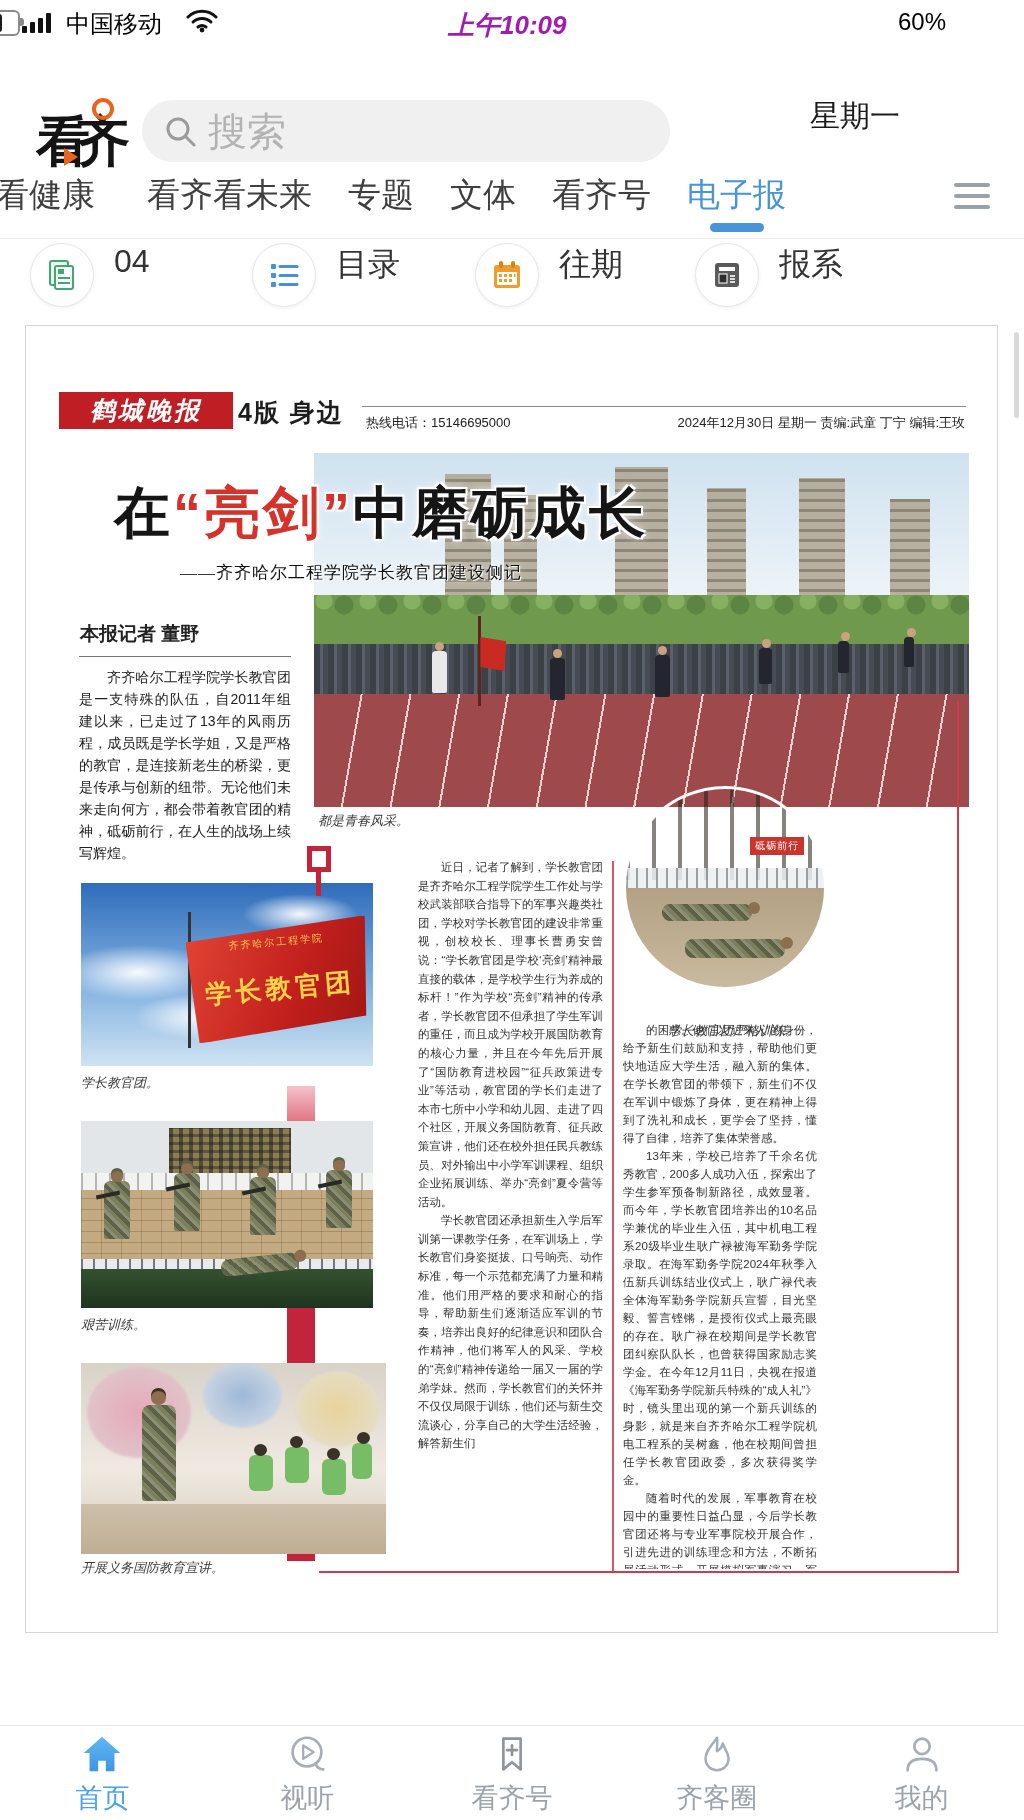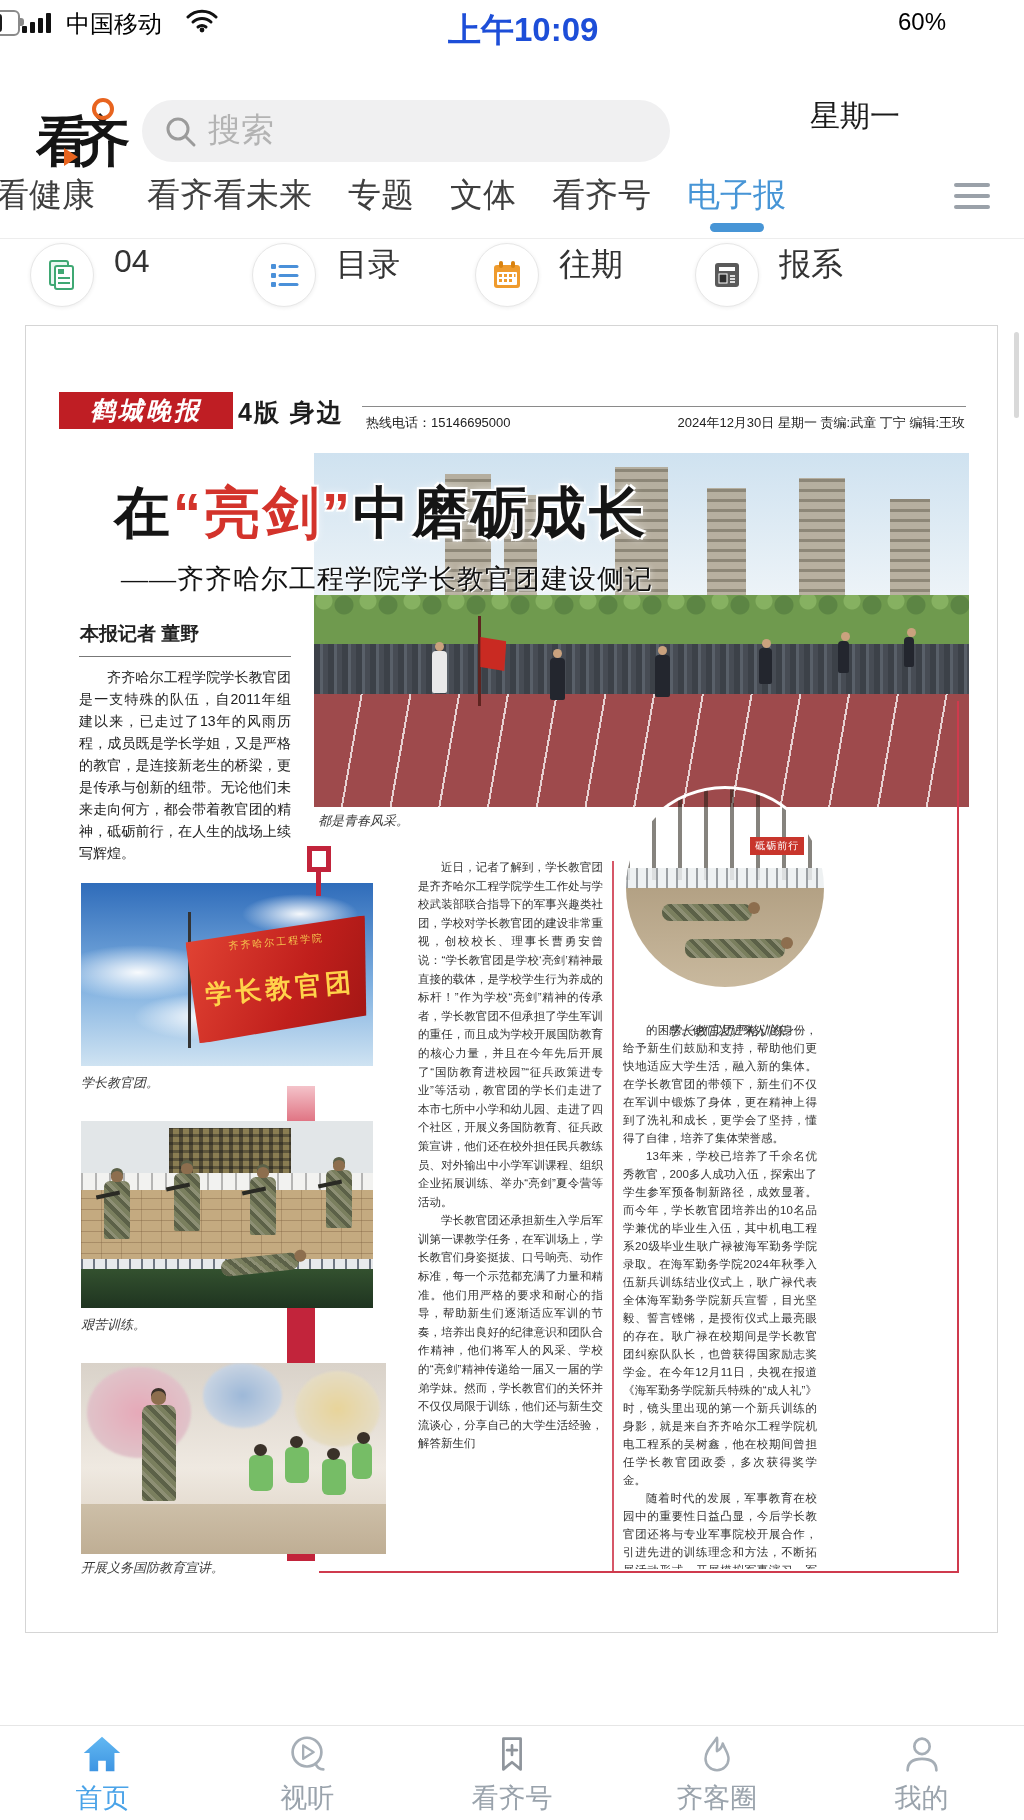--- a/index.html
+++ b/index.html
@@ -1,29 +1,29 @@
 <!DOCTYPE html>
 <html><head>
 <meta charset="utf-8">
 <style>
   html,body{margin:0;padding:0;background:#fff;}
   body{width:1024px;height:1820px;position:relative;overflow:hidden;
        font-family:"Liberation Sans","DejaVu Sans",sans-serif;color:#222;}
   .abs{position:absolute;}
   
   .sb-text{font-size:24px;font-weight:500;color:#000;}
-  .sb-time{font-size:33px;font-weight:700;color:#1d4ed8;}
+  .sb-time{font-size:26px;font-weight:700;color:#a21caf;font-style:italic;}
   .batt{width:42px;height:22px;border:2px solid #8a8a8a;border-radius:6px;position:relative;}
   .batt .fill{position:absolute;left:2px;top:2px;bottom:2px;width:58%;background:#1b1b1b;border-radius:3px;}
   .batt .nub{position:absolute;right:-6px;top:6px;width:4px;height:8px;background:#8a8a8a;border-radius:0 3px 3px 0;}
   
   .logo-char{position:absolute;font-weight:900;color:#141414;line-height:1;}
   .search{position:absolute;left:142px;top:56px;width:528px;height:62px;background:#f0f0f1;border-radius:31px;border:none;}
   .search input{position:absolute;left:64px;top:0;width:440px;height:62px;border:none;background:transparent;outline:none;
-                font-size:33px;color:#666;font-family:Liberation Mono, monospace;}
+                font-size:39px;color:#666;font-family:Liberation Sans, sans-serif;}
   .search input::placeholder{color:#b3b3b3;}
   .hdr-date{font-size:30px;color:#1a1a1a;line-height:40px;text-align:center;}
   
   .nav{position:absolute;left:0;top:152px;width:1024px;height:86px;overflow:hidden;display:flex;align-items:center;}
   .tab{font-size:33px;color:#3f3f3f;white-space:nowrap;position:relative;flex:0 0 auto;}
   .tab.active{color:#4795d6;font-weight:500;}
   .tab-underline{position:absolute;left:50%;transform:translateX(-50%);bottom:-14px;width:54px;height:9px;border-radius:5px;background:#4795d6;}
   .burger span{display:block;width:36px;height:4px;background:#9aa1a9;border-radius:2px;margin:7px 0;}
   
   .tool{position:absolute;top:243px;display:flex;align-items:flex-start;}
@@ -36,21 +36,21 @@
          font-family:"Liberation Serif",serif;font-style:italic;font-weight:700;font-size:25px;letter-spacing:3px;
          display:flex;align-items:center;justify-content:center;}
   .edition{position:absolute;left:212px;top:70px;font-size:25px;font-weight:700;color:#1d1d1d;letter-spacing:2px;}
   .mast-line{position:absolute;left:336px;top:80px;width:604px;height:1px;background:#8a8a8a;}
   .mast-small{font-size:13px;color:#222;}
   .headline{position:absolute;left:88px;top:150px;width:660px;font-size:56px;font-weight:900;color:#151515;
             letter-spacing:3px;white-space:nowrap;z-index:5;
             text-shadow:-2px -2px 0 #fff,2px -2px 0 #fff,-2px 2px 0 #fff,2px 2px 0 #fff,0 0 10px #fff;}
   .headline .red{color:#d3332b;}
   .subtitle{position:absolute;left:95px;top:235px;width:460px;text-align:center;z-index:5;
-            font-family:"Liberation Serif","DejaVu Serif",serif;font-size:27px;color:#111;letter-spacing:1px;
+            font-family:"Liberation Serif","DejaVu Serif",serif;font-size:17px;color:#111;letter-spacing:1px;
             text-shadow:0 0 6px #fff,1px 1px 0 #fff;white-space:nowrap;}
   .byline{position:absolute;left:54px;top:295px;font-size:19px;font-weight:700;color:#222;}
   .byrule{position:absolute;left:53px;top:330px;width:212px;height:1px;background:#777;}
   .intro{position:absolute;left:53px;top:340px;width:212px;font-size:14px;line-height:22px;color:#222;
          text-align:justify;text-indent:2em;}
   .caption{font-family:"Liberation Serif","DejaVu Serif",serif;font-style:italic;font-size:13px;color:#3a3a3a;}
   .coltext{position:absolute;font-size:11.5px;color:#333;text-align:justify;overflow:hidden;}
   .coltext p{margin:0;text-indent:2em;}
   .redline{position:absolute;background:#cf3a4d;z-index:3;}
   .ribbon{position:absolute;left:261px;top:760px;width:28px;height:475px;z-index:1;

